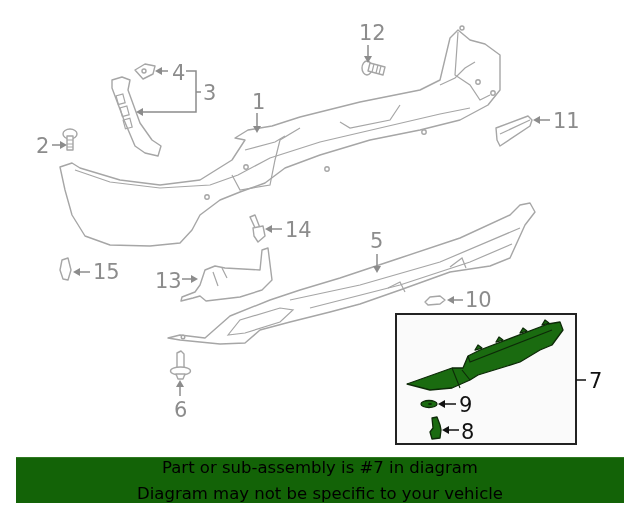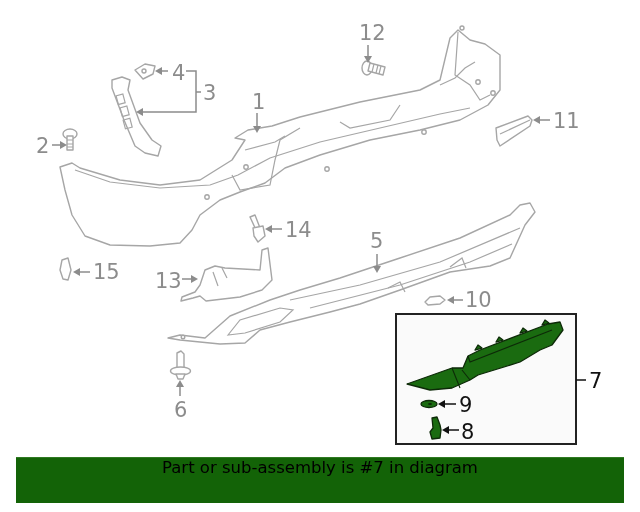--- a/index.html
+++ b/index.html
@@ -192,13 +192,14 @@
   </g>
   <g>
     <path class="lead-dark" d="M447,430 L459,430"></path>
     <path class="arrow-dark" d="M449,426 L442,430 L449,434 Z"></path>
     <text class="callout-dark" x="461" y="439">8</text>
   </g>
 </svg>
 
 <div id="banner">
   <span>Part or sub-assembly is #7 in diagram</span>
+  <span>Diagram may not be specific to your vehicle</span>
 </div>
 
 </body></html>

